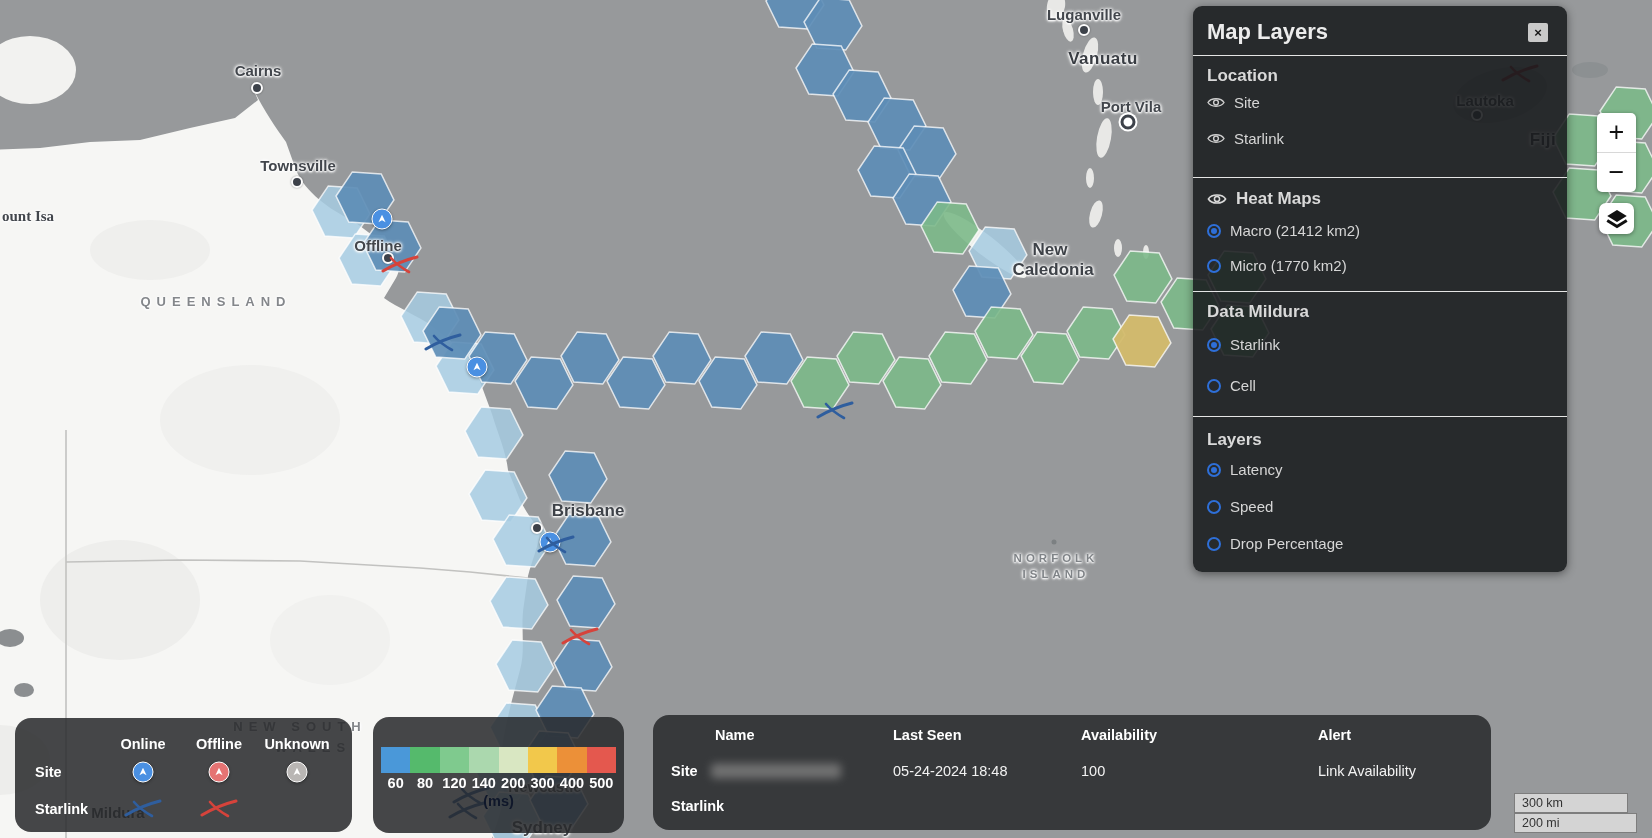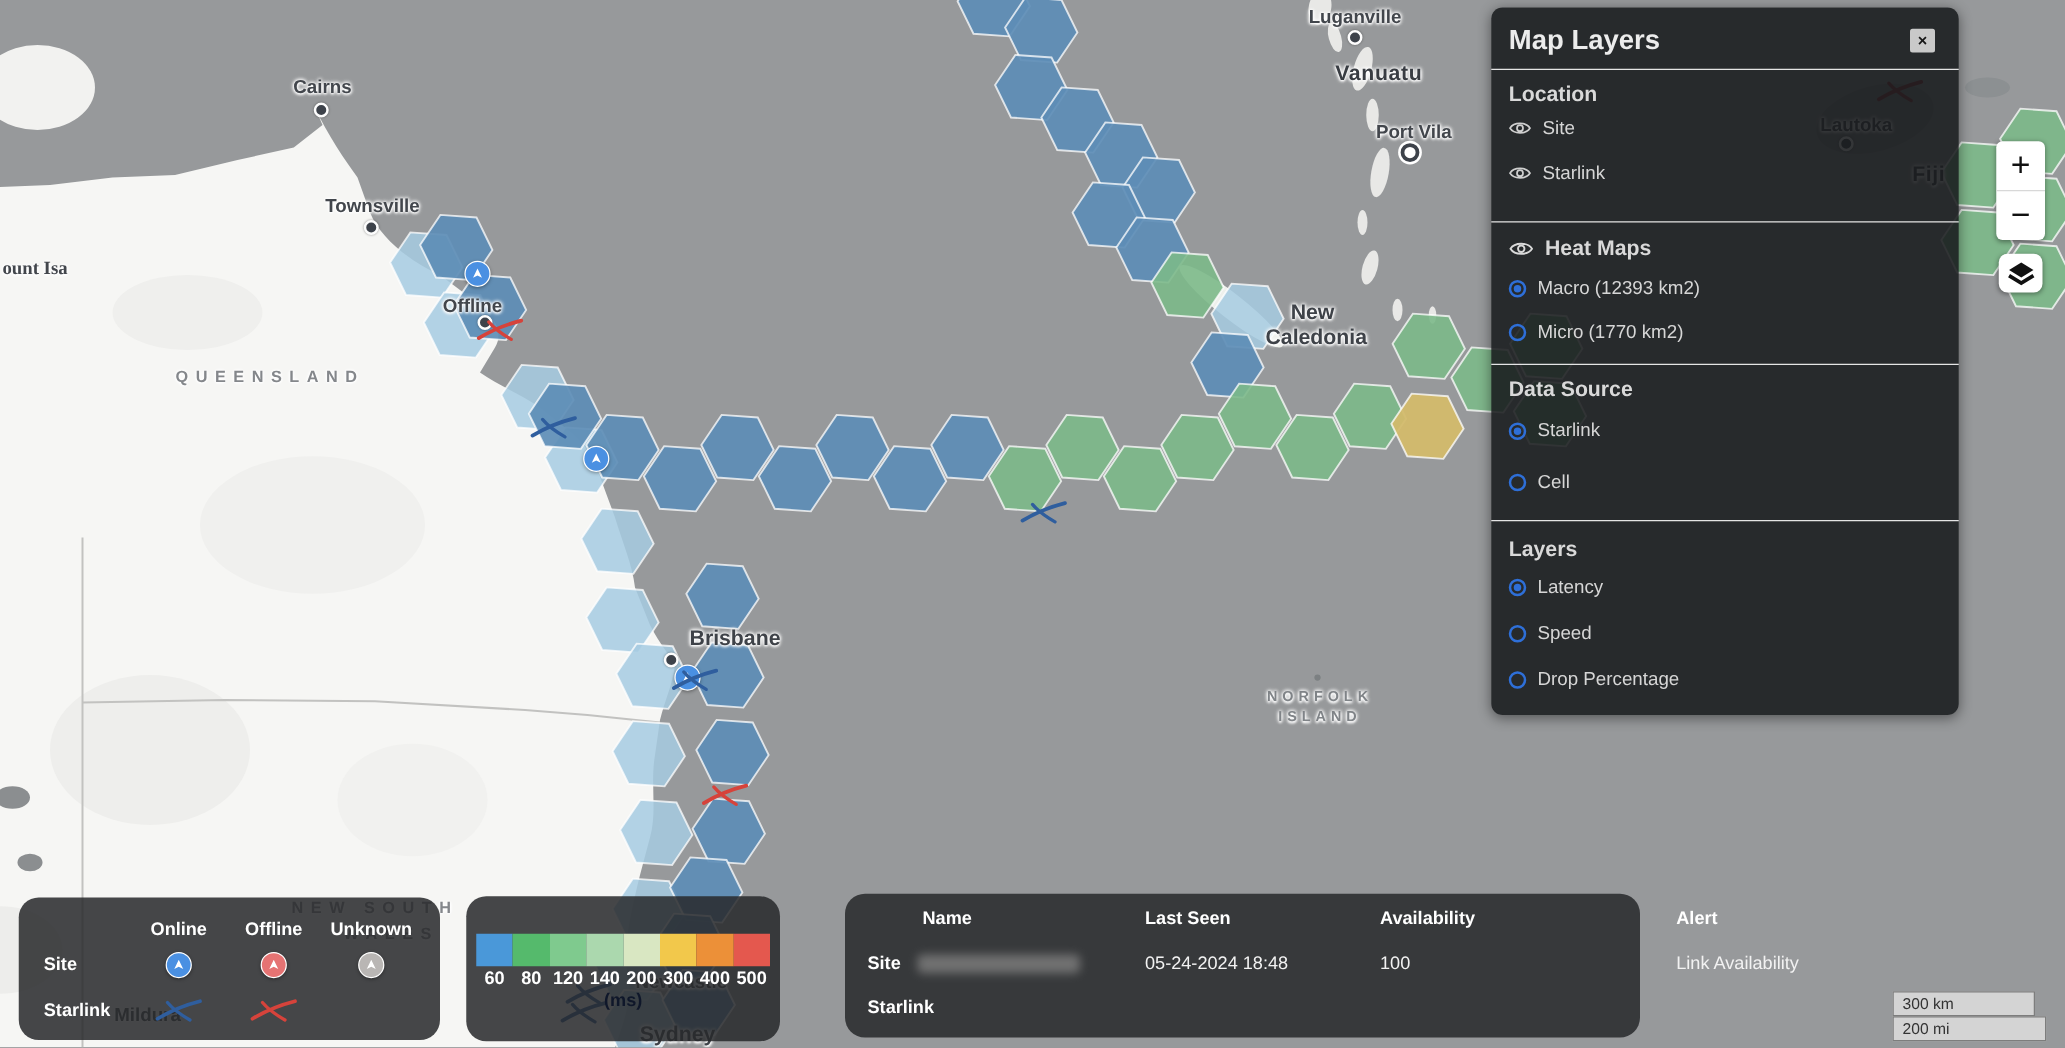--- a/index.html
+++ b/index.html
@@ -61,21 +61,21 @@
 
   
   #scale-panel{left:373px;top:717px;width:251px;height:116px;background:rgba(40,41,43,.86);}
   #scale-bar{position:absolute;left:8px;top:30px;width:235px;height:26px;display:flex;}
   #scale-bar div{flex:1;}
   #scale-ticks{position:absolute;left:8px;top:58px;width:235px;display:flex;}
   #scale-ticks span{flex:1;text-align:center;font-size:14.5px;font-weight:700;color:#fff;}
   #scale-unit{position:absolute;left:0;top:76px;width:100%;text-align:center;font-size:14.5px;font-weight:700;color:#0f172a;}
 
   
-  #table-panel{left:676px;top:715px;width:636px;height:115px;background:rgba(40,41,43,.86);}
+  #table-panel{left:653px;top:715px;width:838px;height:115px;background:rgba(40,41,43,.86);}
   #table-panel .c{position:absolute;transform:translateY(-50%);font-size:14.5px;color:#f2f2f2;white-space:nowrap;}
   #table-panel .h{font-weight:700;color:#fff;}
   #table-panel .rl{font-weight:700;color:#fff;}
   .blur-name{position:absolute;left:58px;width:130px;height:15px;border-radius:4px;background:#7b7b7b;filter:blur(4px);opacity:.85;transform:translateY(-50%);}
 
   
   .scalebar{position:absolute;left:1514px;z-index:10;background:rgba(222,222,222,.85);border:1px solid #7d7d7d;
      box-sizing:border-box;height:20px;font-size:12.5px;color:#333;display:flex;align-items:center;padding-left:7px;}
 </style>
 </head>
@@ -295,31 +295,31 @@
       <span class="eye">
         <svg width="20" height="14" viewBox="0 0 18 13">
             <path d="M1,6.5 C4,1.5 14,1.5 17,6.5 C14,11.5 4,11.5 1,6.5 Z" fill="none" stroke="#d9d9d9" stroke-width="1.4"></path>
             <circle cx="9" cy="6.5" r="2.4" fill="none" stroke="#d9d9d9" stroke-width="1.4"></circle>
           </svg>
       </span>
       <span class="sec-title">Heat Maps</span>
     </div>
     <div class="row" style="top:216px;">
       <span class="radio sel"></span>
-      <span class="item-label">Macro (12393 km2)</span>
+      <span class="item-label">Macro (21412 km2)</span>
     </div>
     <div class="row" style="top:251px;">
       <span class="radio"></span>
       <span class="item-label">Micro (1770 km2)</span>
     </div>
 
     <div class="divider" style="top:285px;"></div>
 
     <div class="row" style="top:296px;">
-      <span class="sec-title">Data Source</span>
+      <span class="sec-title">Data Mildura</span>
     </div>
     <div class="row" style="top:330px;">
       <span class="radio sel"></span>
       <span class="item-label">Starlink</span>
     </div>
     <div class="row" style="top:371px;">
       <span class="radio"></span>
       <span class="item-label">Cell</span>
     </div>
 

